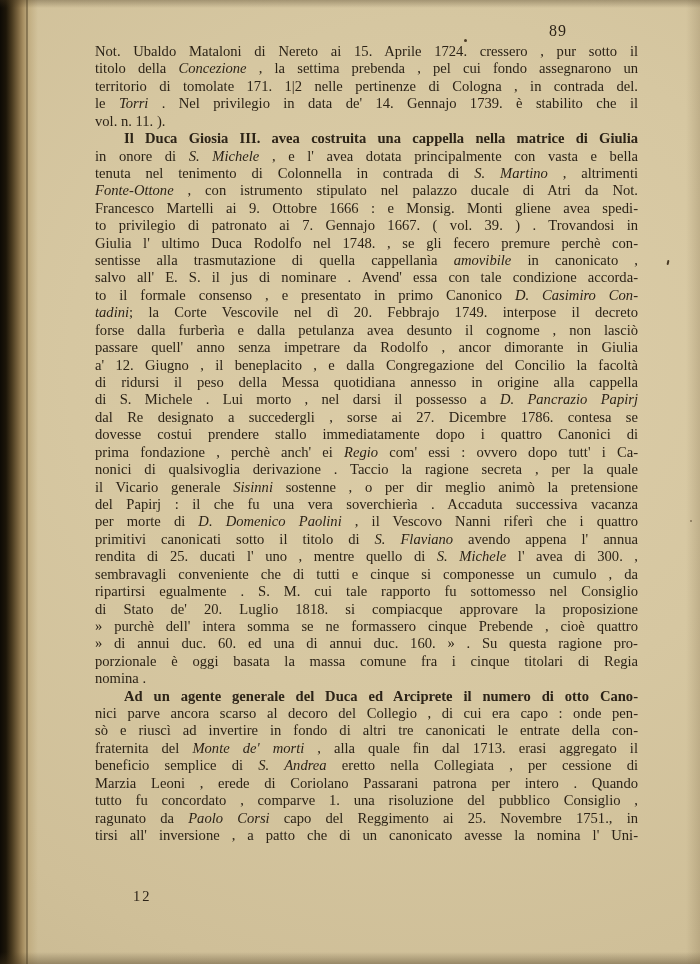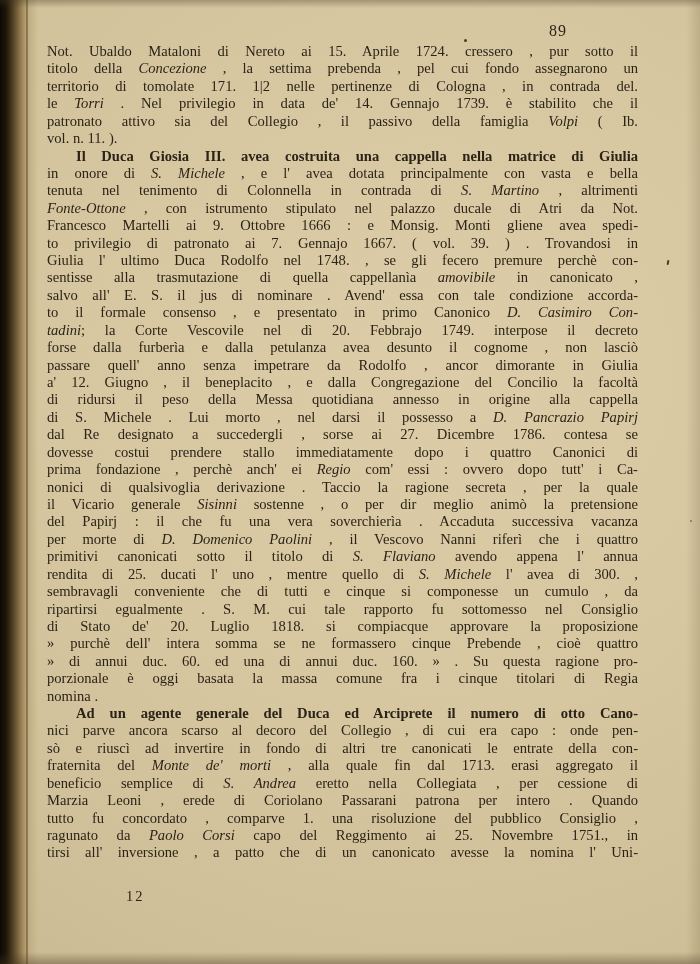--- a/index.html
+++ b/index.html
@@ -44,46 +44,46 @@
   .text-block {
     position:absolute; left:47px; top:43px; width:591px;
     font-size:14.6px; line-height:17.42px;
   }
   .para { margin:0; }
   .line {
     white-space:nowrap;           
     text-align:justify;
     text-align-last:justify;      
     overflow:visible;
+    margin-left:48px;
   }
   .line.last { text-align-last:left; }
   .line.indent { text-indent:29px;font-weight:bold; }
   .it { font-style:italic; }
   .signature-mark {
-    position:absolute; left:126px; top:888px;
+    position:absolute; left:133px; top:888px;
     font-size:14.5px; letter-spacing:2px;
   }
   .speck { position:absolute; background:#4a3b26; border-radius:50%; pointer-events:none; }
   .speck-a { left:464px; top:39px;  width:3px; height:3px; }
   .speck-b { left:667px; top:260px; width:2px; height:5px; border-radius:2px; transform:rotate(12deg); }
   .speck-c { left:690px; top:520px; width:2px; height:2px; opacity:.6; }
 </style>
 </head>
 <body>
 
 <div class="scan">
   <div class="page-number">89</div>
 
   <div class="text-block">
       <div class="para">
         <div class="line"><span>Not. Ubaldo Mataloni di Nereto ai 15. Aprile 1724. cressero , pur sotto il</span></div>
         <div class="line"><span>titolo della </span><span class="it">Concezione</span><span> , la settima prebenda , pel cui fondo assegnarono un</span></div>
         <div class="line"><span>territorio di tomolate 171. 1|2 nelle pertinenze di Cologna , in contrada del.</span></div>
         <div class="line"><span>le </span><span class="it">Torri</span><span> . Nel privilegio in data de' 14. Gennajo 1739. è stabilito che il</span></div>
-        <div class="line"><span>patronato attivo sia del Collegio , il passivo della famiglia </span><span class="it">Volpi</span><span> ( Ib.</span></div>
         <div class="line last"><span>vol. n. 11. ).</span></div>
       </div>
       <div class="para">
         <div class="line indent"><span>Il Duca Giosia III. avea costruita una cappella nella matrice di Giulia</span></div>
         <div class="line"><span>in onore di </span><span class="it">S. Michele</span><span> , e l' avea dotata principalmente con vasta e bella</span></div>
         <div class="line"><span>tenuta nel tenimento di Colonnella in contrada di </span><span class="it">S. Martino</span><span> , altrimenti</span></div>
         <div class="line"><span class="it">Fonte-Ottone</span><span> , con istrumento stipulato nel palazzo ducale di Atri da Not.</span></div>
         <div class="line"><span>Francesco Martelli ai 9. Ottobre 1666 : e Monsig. Monti gliene avea spedi-</span></div>
         <div class="line"><span>to privilegio di patronato ai 7. Gennajo 1667. ( vol. 39. ) . Trovandosi in</span></div>
         <div class="line"><span>Giulia l' ultimo Duca Rodolfo nel 1748. , se gli fecero premure perchè con-</span></div>

